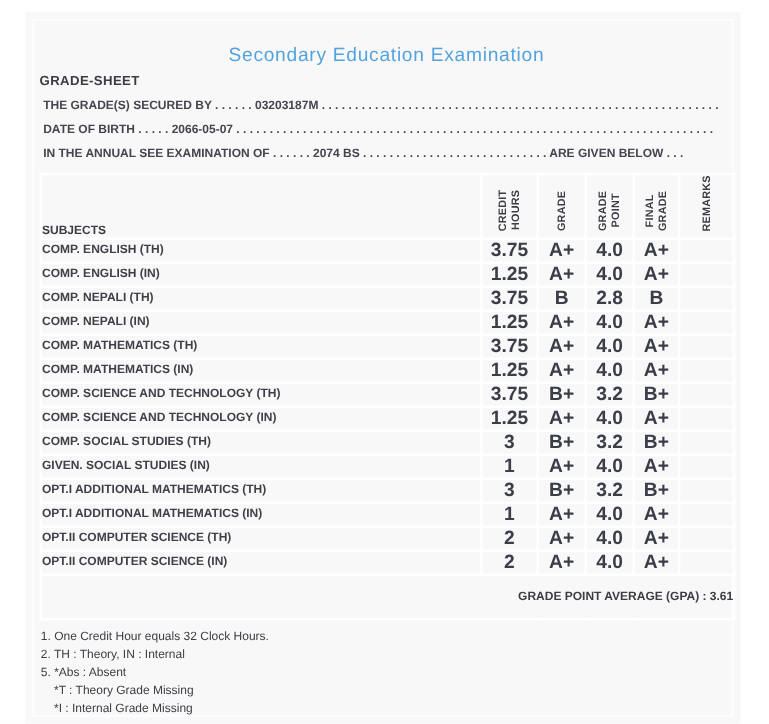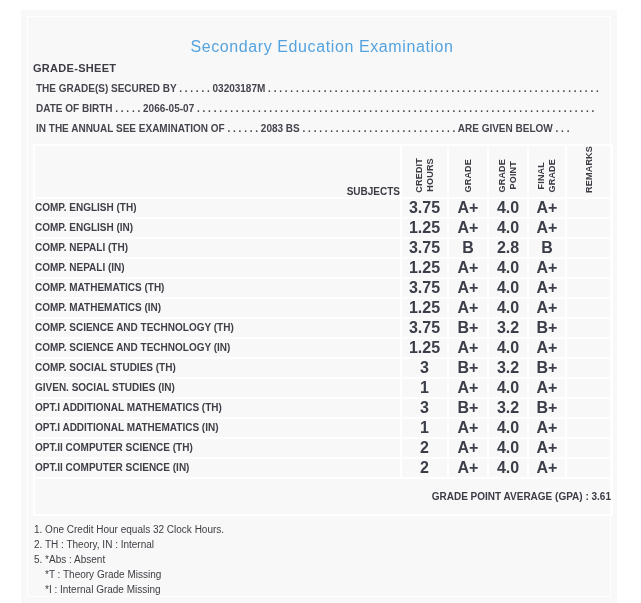--- a/index.html
+++ b/index.html
@@ -61,21 +61,21 @@
     border-collapse: collapse;
     table-layout: fixed;
   }
   table.grades th, table.grades td {
     border: 2px solid #ffffff;
     padding: 0;
   }
   th.subjects-th {
     height: 42px;
     vertical-align: bottom;
-    text-align: right;
+    text-align: left;
     padding-left: 3px;
     padding-bottom: 6px;
     font-size: 10px;
     font-weight: 700;
     color: #3c3c44;
   }
   th.rot {
     height: 42px;
     vertical-align: bottom;
     text-align: center;
@@ -130,21 +130,21 @@
 
 <div class="card">
   <div class="card-border"></div>
   <div class="content">
 
     <div class="title">Secondary Education Examination</div>
     <div class="subtitle">GRADE-SHEET</div>
 
     <div class="info-line">THE GRADE(S) SECURED BY . . . . . . 03203187M . . . . . . . . . . . . . . . . . . . . . . . . . . . . . . . . . . . . . . . . . . . . . . . . . . . . . . . . . . . .</div>
     <div class="info-line">DATE OF BIRTH . . . . . 2066-05-07 . . . . . . . . . . . . . . . . . . . . . . . . . . . . . . . . . . . . . . . . . . . . . . . . . . . . . . . . . . . . . . . . . . . . . . . .</div>
-    <div class="info-line">IN THE ANNUAL SEE EXAMINATION OF . . . . . . 2083 BS . . . . . . . . . . . . . . . . . . . . . . . . . . . . ARE GIVEN BELOW . . .</div>
+    <div class="info-line">IN THE ANNUAL SEE EXAMINATION OF . . . . . . 2074 BS . . . . . . . . . . . . . . . . . . . . . . . . . . . . ARE GIVEN BELOW . . .</div>
 
     <table class="grades">
       <colgroup>
         <col style="width:367px">
           <col style="width:47px">
           <col style="width:40px">
         <col style="width:40px">
           <col style="width:38px">
           <col style="width:46px">
       </colgroup>

